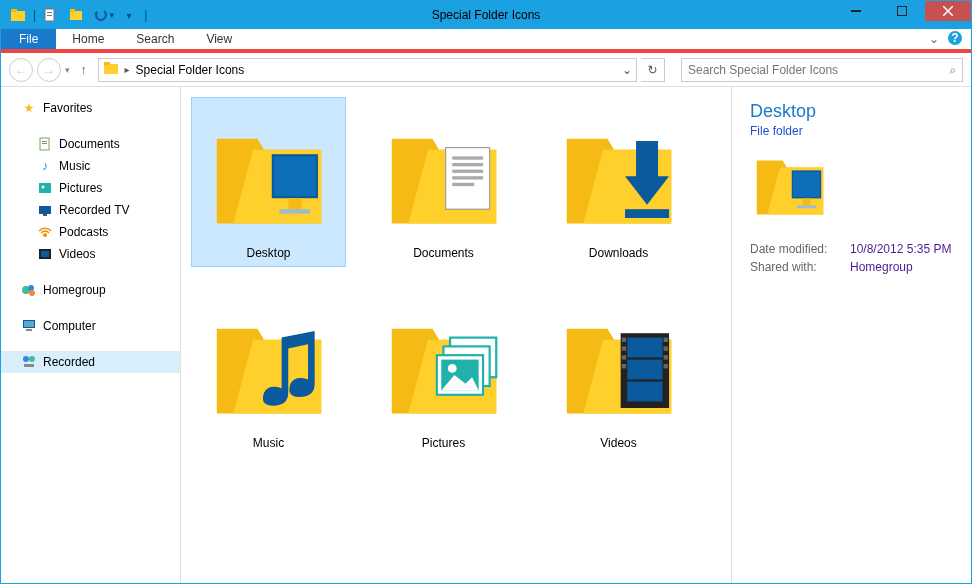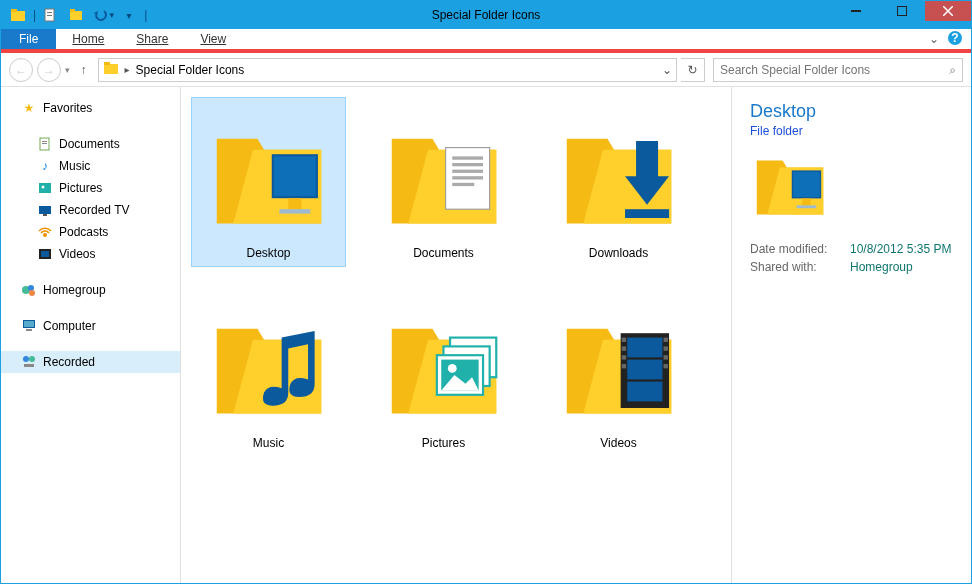--- a/index.html
+++ b/index.html
@@ -9,31 +9,31 @@
 .titlebar{height:28px;background:#1ba1e2;display:flex;align-items:center;position:relative;}
 .titlebar-left{display:flex;align-items:center;gap:4px;padding-left:6px;}
 .titlebar-title{position:absolute;left:0;right:0;text-align:center;color:#000;font-size:12px;pointer-events:none;}
 .win-controls{position:absolute;right:0;top:0;display:flex;}
 .win-btn{width:46px;height:20px;display:flex;align-items:center;justify-content:center;cursor:pointer;}
 .win-close{background:#c75050;color:#fff;width:46px;}
 .qat-btn{width:22px;height:22px;display:flex;align-items:center;justify-content:center;}
 
 .ribbon{height:24px;background:#fff;border-bottom:4px solid #ef4444;display:flex;align-items:stretch;position:relative;}
 .file-tab{background:#1979ca;color:#fff;padding:0 18px;display:flex;align-items:center;cursor:pointer;}
-.ribbon-tab{padding:8px 16px;display:flex;align-items:center;cursor:pointer;color:#333;text-decoration:underline;}
+.ribbon-tab{padding:8px 16px;display:flex;align-items:center;cursor:pointer;color:#333;}
 .ribbon-right{position:absolute;right:8px;top:0;height:100%;display:flex;align-items:center;gap:8px;}
 
 .navbar{height:34px;border-bottom:1px solid #e0e0e0;display:flex;align-items:center;padding:0 8px;gap:4px;}
 .nav-btn{width:24px;height:24px;border-radius:12px;border:1px solid #ccc;display:flex;align-items:center;justify-content:center;color:#888;cursor:pointer;}
 .nav-btn.disabled{color:#ccc;}
 .nav-up{width:20px;height:20px;display:flex;align-items:center;justify-content:center;color:#555;cursor:pointer;}
 .address{flex:1;height:24px;border:1px solid #ccc;display:flex;align-items:center;padding:0 4px;gap:6px;}
 .addr-text{flex:1;}
 .refresh{width:24px;height:24px;border:1px solid #ccc;border-left:none;display:flex;align-items:center;justify-content:center;color:#555;cursor:pointer;}
-.search{width:250px;height:24px;border:1px solid #ccc;display:flex;align-items:center;padding:0 6px;margin-left:4px;}
+.search{width:282px;height:24px;border:1px solid #ccc;display:flex;align-items:center;padding:0 6px;margin-left:12px;}
 .search input{border:none;outline:none;flex:1;font-size:12px;color:#666;}
 
 .body{flex:1;display:flex;min-height:0;}
 .sidebar{width:180px;border-right:1px solid #e0e0e0;padding:10px 0;overflow:auto;}
 .side-item{display:flex;align-items:center;gap:6px;padding:3px 8px 3px 20px;cursor:pointer;}
 .side-item.root{padding-left:20px;}
 .side-item.child{padding-left:36px;}
 .side-item.selected{background:#d8eefb;}
 .side-icon{width:16px;height:16px;display:flex;align-items:center;justify-content:center;}
 .side-sep{height:14px;}
@@ -43,21 +43,21 @@
 .folder-item.selected{background:#cce8ff;border:1px solid #99d1ff;}
 .folder-icon-wrap{width:140px;height:140px;display:flex;align-items:center;justify-content:center;}
 .folder-label{text-align:center;margin-top:2px;}
 
 .details{width:240px;border-left:1px solid #e0e0e0;padding:14px 18px;}
 .det-title{color:#1979ca;font-size:18px;font-weight:400;margin-bottom:2px;}
 .det-type{color:#1d4ed8;margin-bottom:10px;}
 .det-icon{width:90px;height:80px;margin-bottom:14px;}
 .det-row{display:flex;margin-bottom:4px;align-items:center;}
 .det-label{color:#666;width:100px;}
-.det-val{color:#0f766e;}
+.det-val{color:#4c1d95;}
 
 .folder-svg{width:120px;height:110px;}
 .folder-svg-sm{width:80px;height:70px;}
 svg text{user-select:none;}
 </style>
 </head>
 <body>
 
 <svg width="0" height="0" style="position:absolute">
 <defs>
@@ -168,21 +168,21 @@
           <svg width="10" height="10">
             <path d="M0 0 L10 10 M10 0 L0 10" stroke="#fff" stroke-width="1.5"></path>
           </svg>
         </div>
     </div>
   </div>
 
   <div class="ribbon">
     <div class="file-tab">File</div>
     <div class="ribbon-tab">Home</div>
-    <div class="ribbon-tab">Share</div>
+    <div class="ribbon-tab">Search</div>
     <div class="ribbon-tab">View</div>
     <div class="ribbon-right">
       <span style="color:#666;cursor:pointer">⌄</span>
       <span><svg width="16" height="16">
             <circle cx="8" cy="8" r="7" fill="#1ba1e2"></circle>
             <text x="8" y="12" text-anchor="middle" fill="#fff" font-size="11" font-weight="bold">?</text>
           </svg></span>
     </div>
   </div>
 

